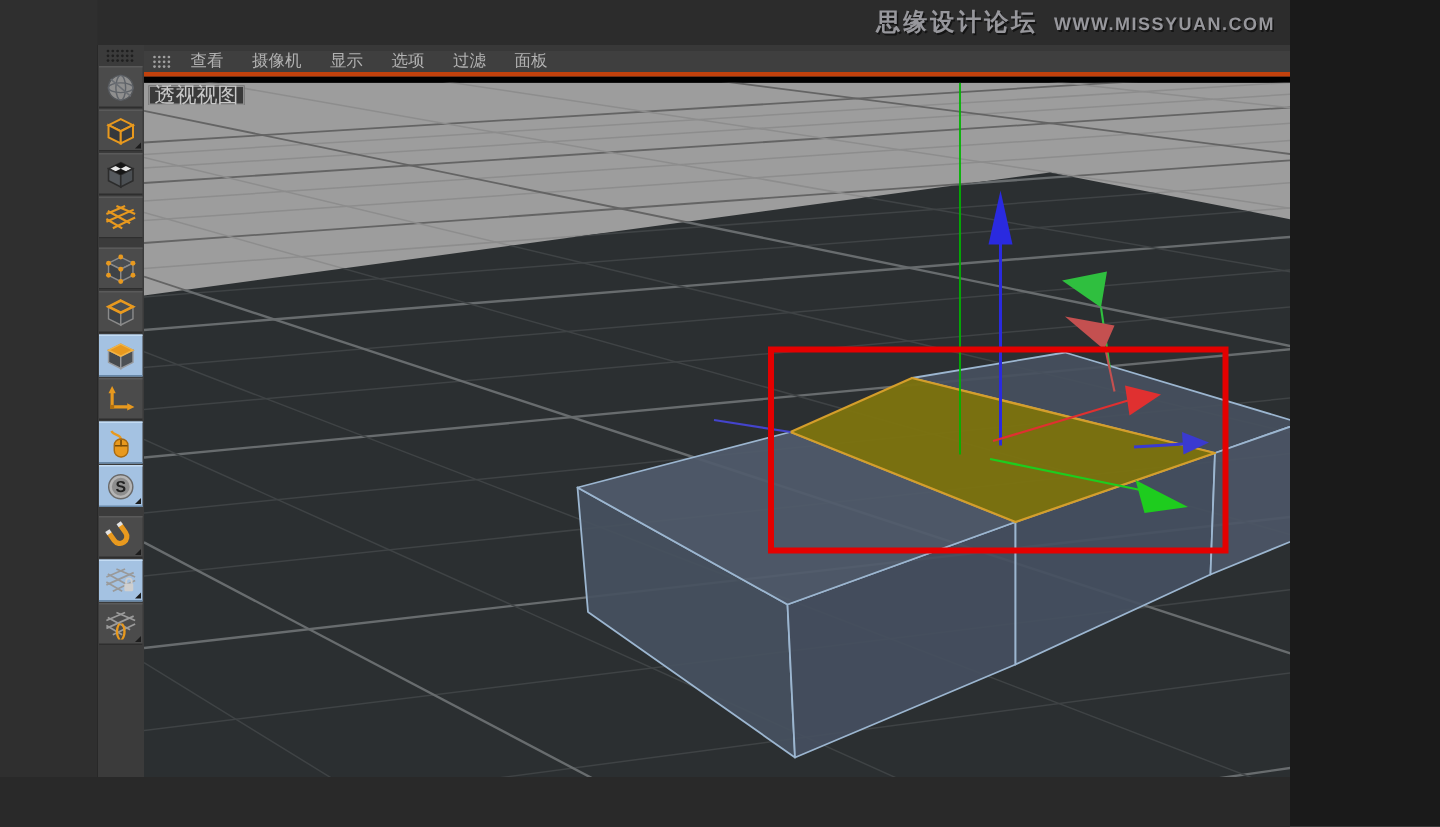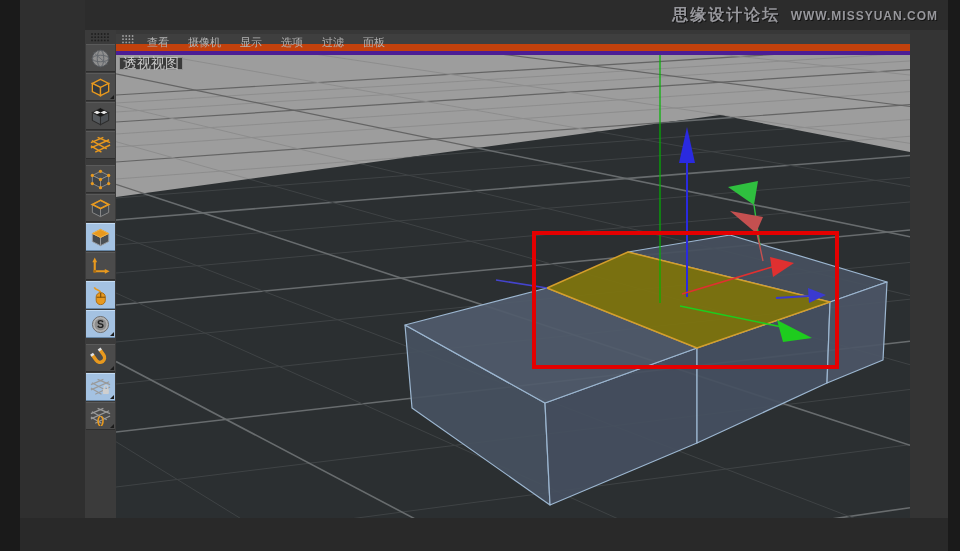--- a/index.html
+++ b/index.html
@@ -1,32 +1,32 @@
 <!DOCTYPE html>
 <html><head>
 <meta charset="utf-8">
 <style>
   html,body{margin:0;padding:0;background:#1a1a1a;}
   *{box-sizing:border-box;}
-  #stage{position:relative;width:928px;height:551px;background:#4c1d95;overflow:hidden;
-         font-family:"Liberation Sans",sans-serif;margin-left:20px;}
+  #stage{position:relative;width:860px;height:551px;background:#000000;overflow:hidden;
+         font-family:"Liberation Sans",sans-serif;}
   
   #top-band{position:absolute;left:0;top:0;width:960px;height:30px;background:#2c2c2c;}
   #left-band{position:absolute;left:0;top:0;width:65px;height:551px;background:#2f2f2f;}
   #right-band{position:absolute;left:890px;top:30px;width:70px;height:488px;background:#343434;}
   #bottom-band{position:absolute;left:0;top:518px;width:960px;height:33px;background:#292929;}
   
   #watermark{position:absolute;top:5px;right:10px;color:#97979c;white-space:nowrap;
     text-shadow:1px 1px 0 #141414;font-weight:bold;z-index:30;}
   #watermark .cn{font-size:16px;letter-spacing:2px;}
   #watermark .url{font-size:12px;letter-spacing:1px;margin-left:6px;}
   
   #header-sliver{position:absolute;left:96px;top:30px;width:794px;height:8px;background:#383838;}
   #menubar{position:absolute;left:96px;top:34px;width:794px;height:17px;background:#3f3f3f;
-    display:flex;align-items:flex-start;border-bottom:7px solid #c2410c;}
+    display:flex;align-items:center;border-bottom:3px solid #c2410c;}
   #menubar .grip{width:16px;height:11px;margin:0 4px 0 5px;}
   .menu-item{color:#b2b2b2;font-size:11px;line-height:17px;padding:0 6px;margin-right:7px;cursor:default;}
   
   #toolbar{position:absolute;left:65px;top:30px;width:31px;height:488px;background:#3b3b3b;
     display:flex;flex-direction:column;align-items:center;}
   #toolbar .grip{width:22px;height:11px;margin:2px 0 1px 0;}
   .tool-tile{position:relative;width:29px;height:28px;margin-bottom:1px;background:#4b4b4b;
     border-top:1px solid #5a5a5a;border-bottom:1px solid #2e2e2e;
     display:flex;align-items:center;justify-content:center;cursor:pointer;}
   .tool-tile.active{background:#a4c2e2;border-top-color:#c4dcf4;border-bottom-color:#6888a8;}

